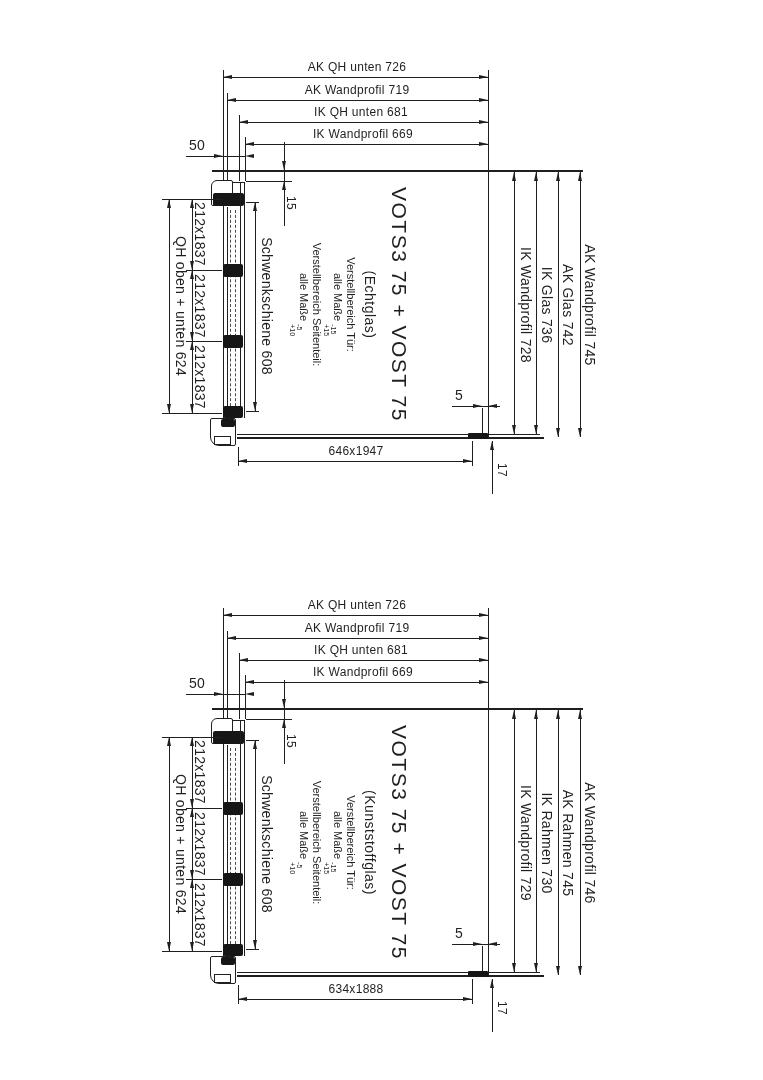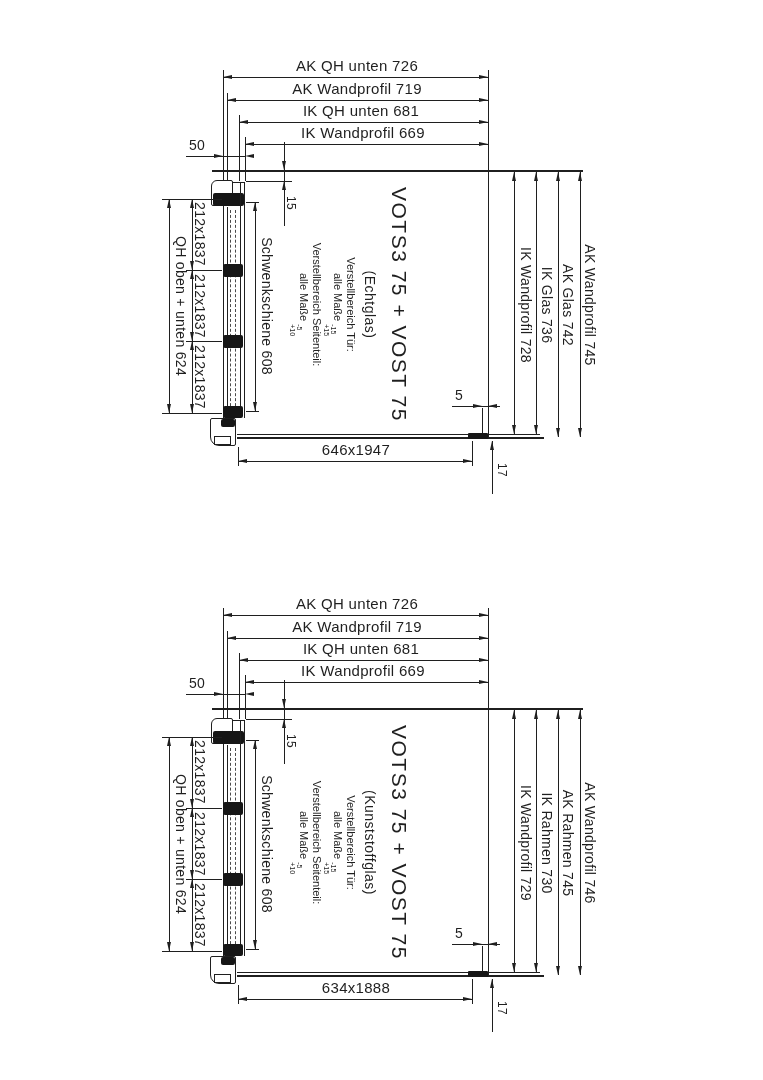--- a/index.html
+++ b/index.html
@@ -41,21 +41,21 @@
     border-left:2px solid transparent;border-right:2px solid transparent;}
   .vdim-in::before{top:-9px;border-top:9px solid #1f1f1f;}
   .vdim-in::after{bottom:-9px;border-bottom:9px solid #1f1f1f;}
 
   .vdim-up{position:absolute;width:1px;background:#1f1f1f;}
   .vdim-up::before{content:"";position:absolute;width:0;height:0;left:-2px;top:0;
     border-left:2px solid transparent;border-right:2px solid transparent;border-bottom:9px solid #1f1f1f;}
 
   
   .ht{position:absolute;transform:translate(-50%,-100%);white-space:nowrap;
-    font-size:15px;letter-spacing:0.3px;}
+    font-size:12px;letter-spacing:0.3px;}
   .vt{position:absolute;transform:translate(-50%,-50%) rotate(90deg);white-space:nowrap;
     font-size:14px;letter-spacing:0.3px;}
   .small{font-size:12px;}
 
   
   .pframe{position:absolute;border:1.5px solid #1f1f1f;background:#fff;box-sizing:border-box;}
   .dash{position:absolute;width:0;border-left:1px dashed #4a4a4a;}
 
   
   .cblock{position:absolute;left:226px;top:246px;width:245px;height:117px;

